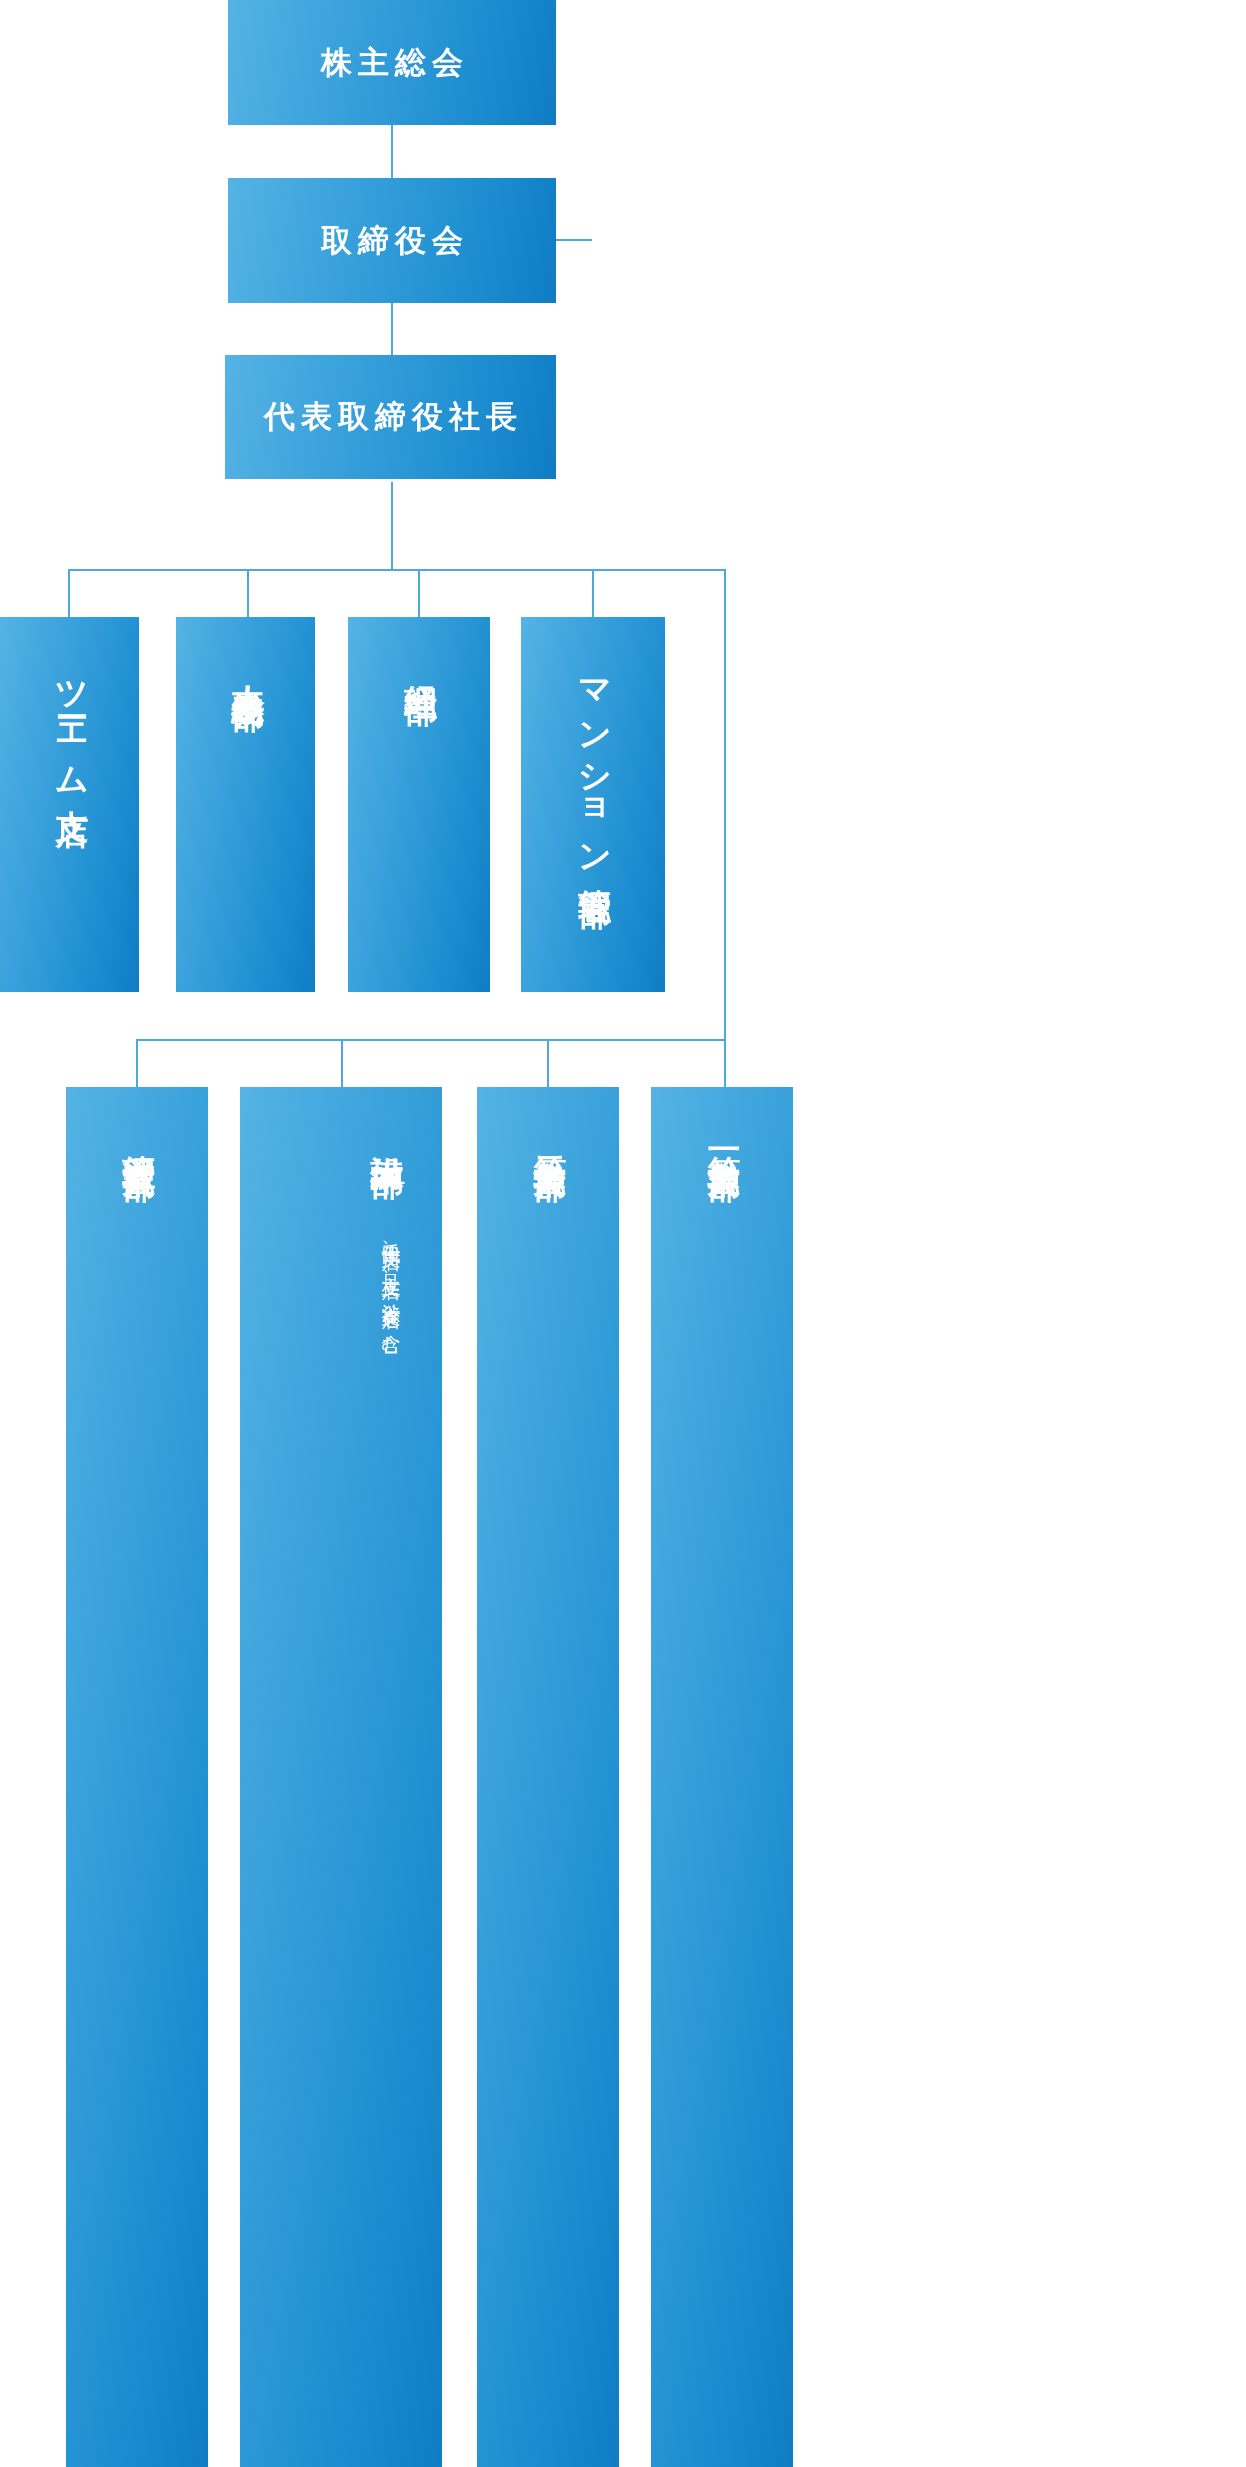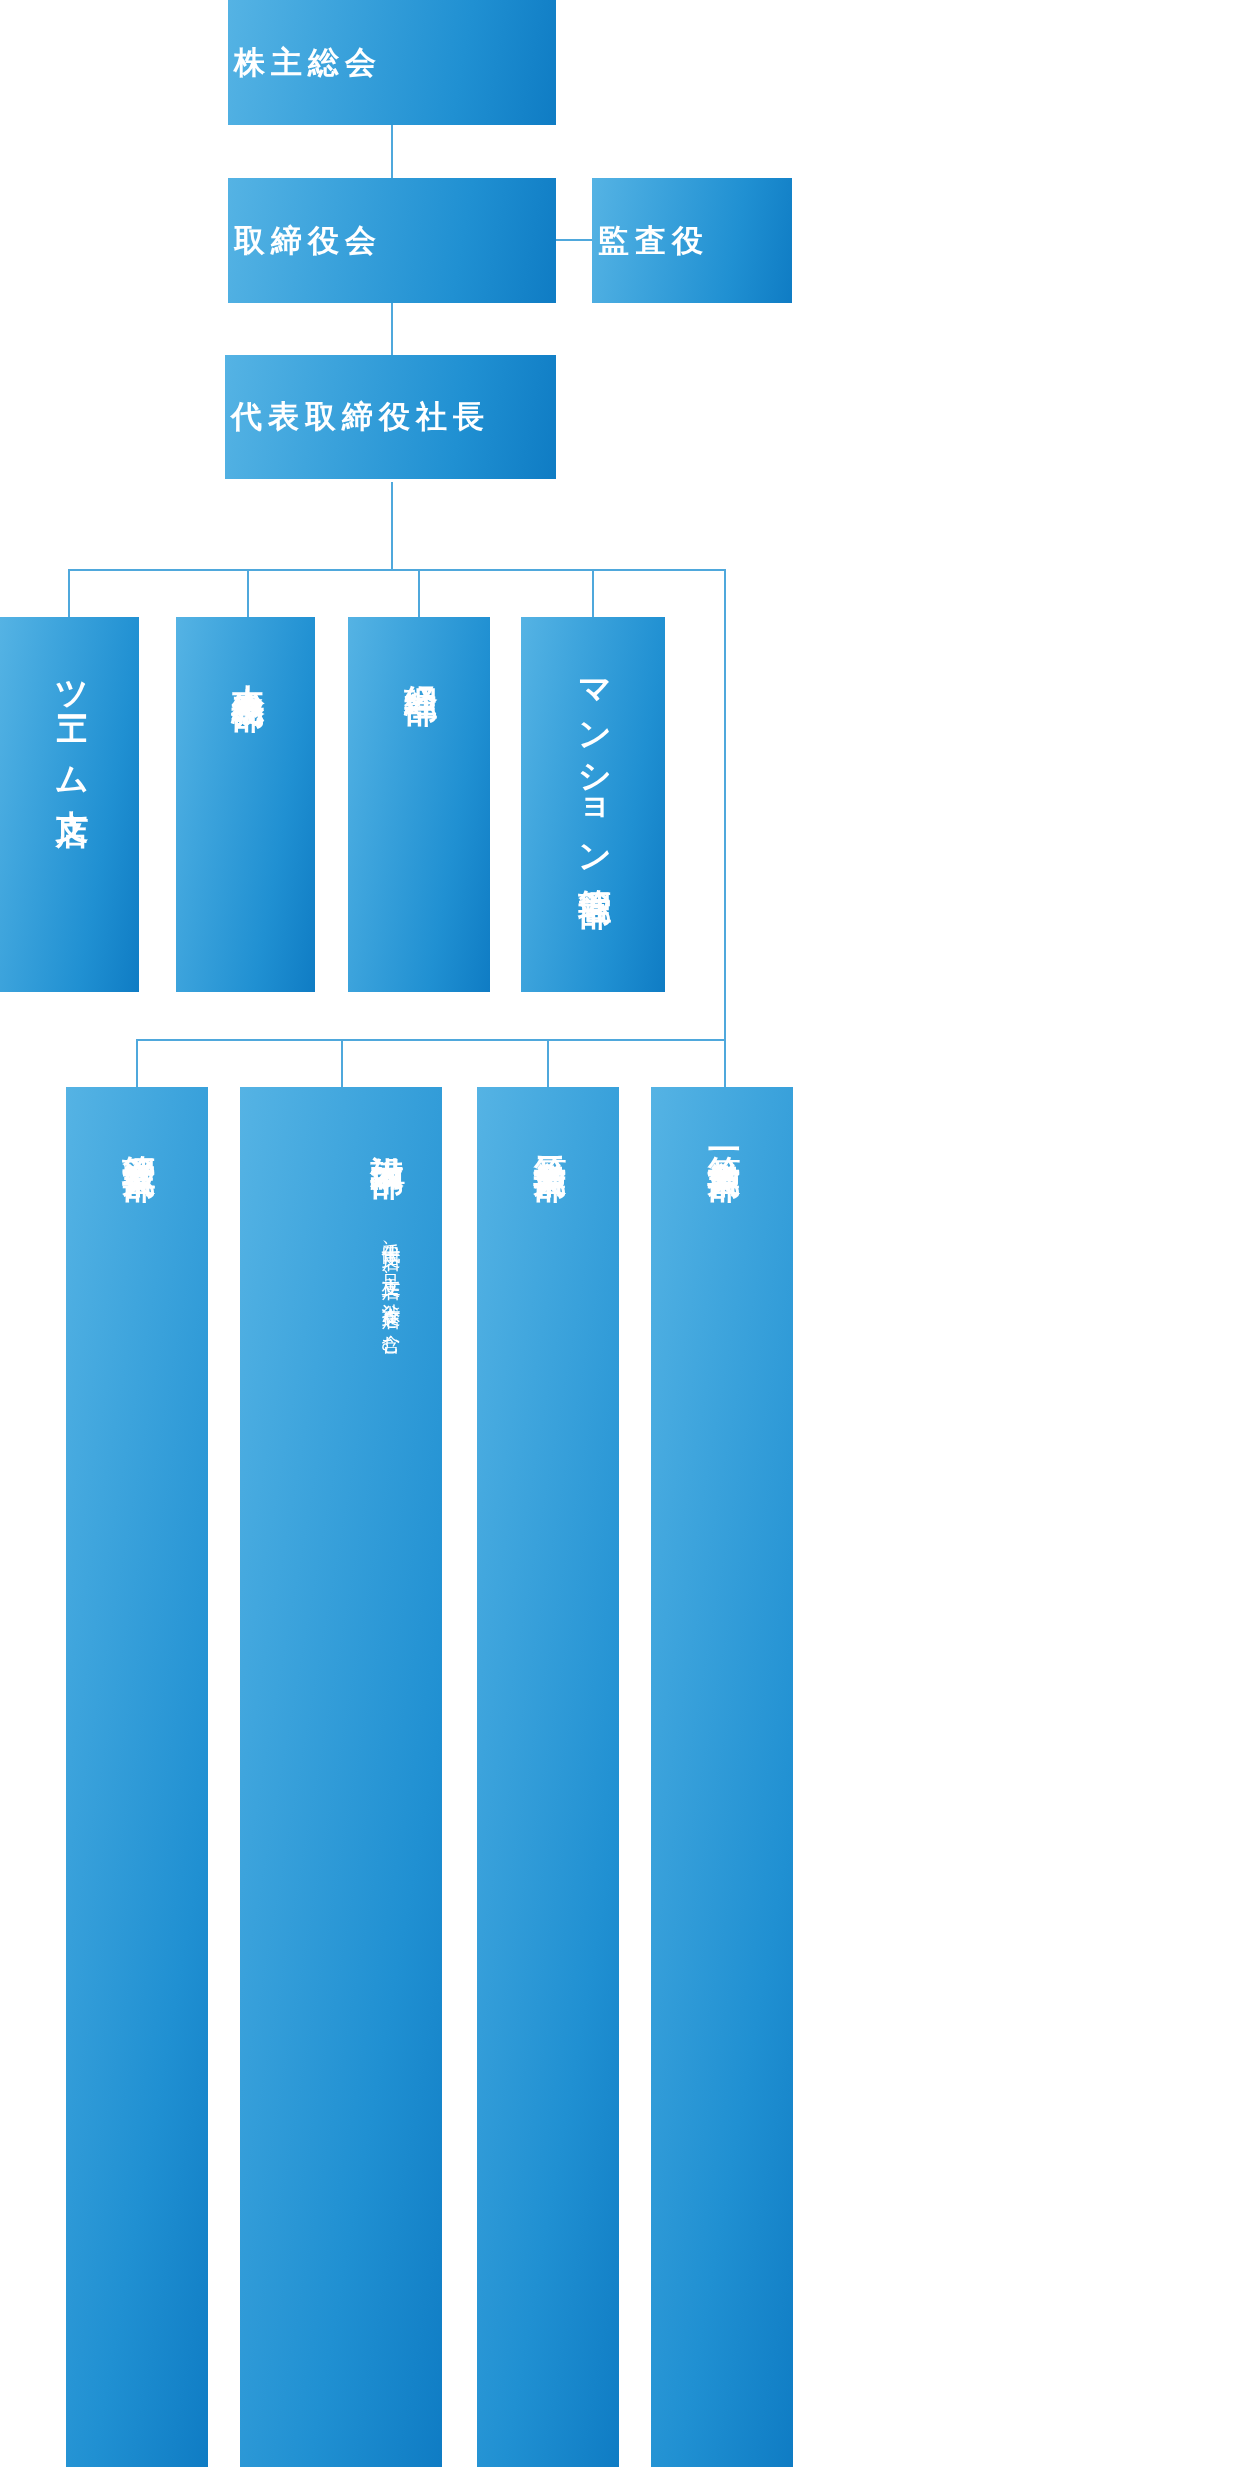--- a/index.html
+++ b/index.html
@@ -12,20 +12,21 @@
   #chart{position:relative;width:1246px;height:2467px;}
 
   
   .box{
     position:absolute;
     background:linear-gradient(100deg,#55b3e4 0%,#3fa5dd 28%,#2090d2 70%,#0f7cc4 100%);
     color:#ffffff;
     box-sizing:border-box;
     display:flex;
     align-items:center;
+    justify-content:center;
   }
   .box.horiz{
     writing-mode:horizontal-tb;
     font-size:31px;
     font-weight:bold;
     letter-spacing:6px;
     text-indent:6px;
   }
   .box.vert{
     writing-mode:vertical-rl;
@@ -105,23 +106,20 @@
   <div class="ln lnv" style="left:724px;top:1039px;width:2px;height:48px;"></div>
 
   <div class="box horiz" style="left:228px;top:0px;width:328px;height:125px;">
     <span>株主総会</span>
   </div>
 
   <div class="box horiz" style="left:228px;top:178px;width:328px;height:125px;">
     <span>取締役会</span>
   </div>
 
-  <div class="box horiz" style="left:592px;top:178px;width:200px;height:125px;">
-    <span>監査役</span>
-  </div>
 
   <div class="box horiz" style="left:225px;top:355px;width:331px;height:124px;">
     <span>代表取締役社長</span>
   </div>
 
   <div class="box vert" style="left:0px;top:617px;width:139px;height:375px;padding-top:42px;padding-right:50px;">
     <span class="vlabel">ツーエム支店</span>
   </div>
 
   <div class="box vert" style="left:176px;top:617px;width:139px;height:375px;padding-top:42px;padding-right:50px;">

